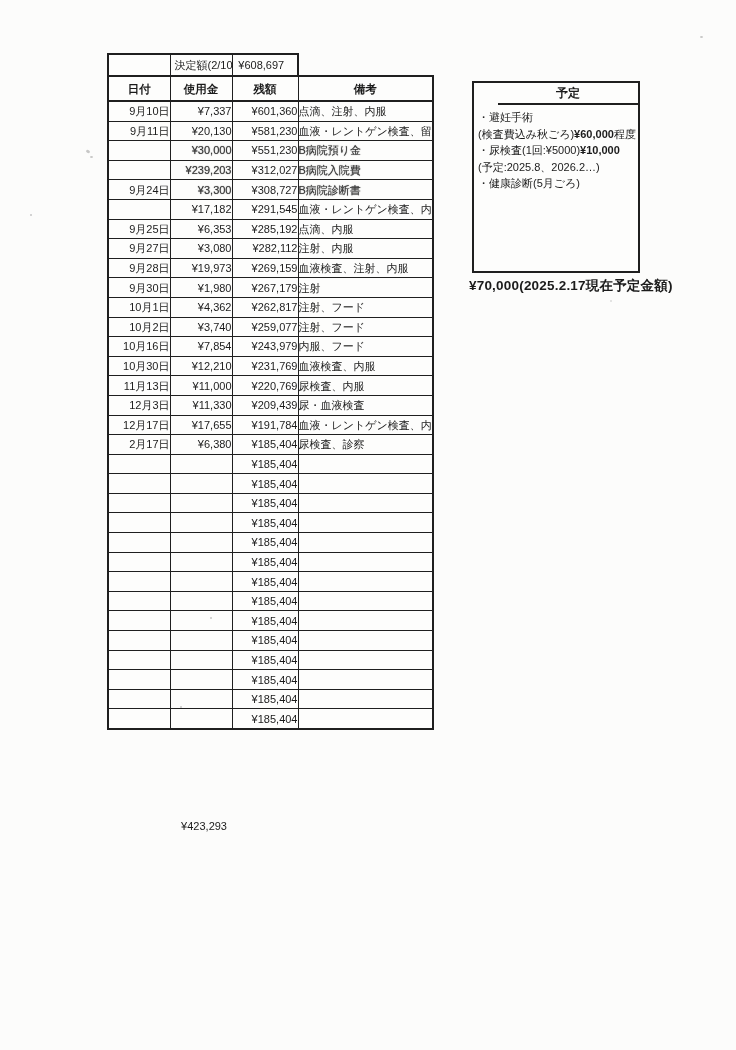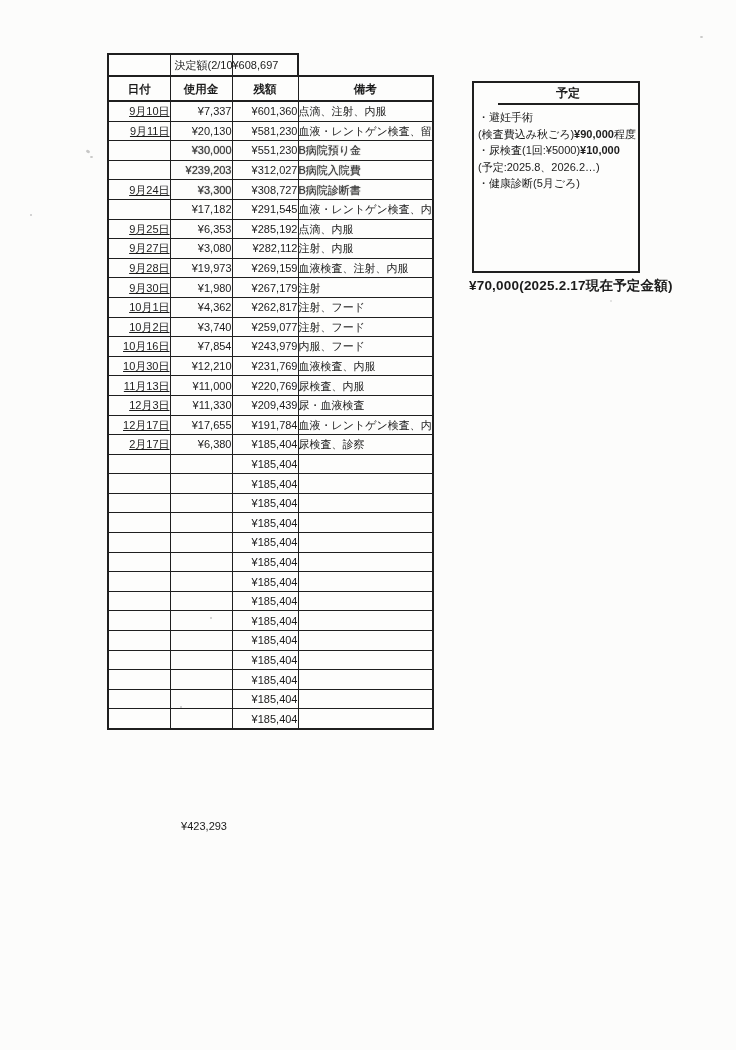--- a/index.html
+++ b/index.html
@@ -18,32 +18,32 @@
     font-size:11px;line-height:12px;
     white-space:nowrap;overflow:hidden;
     background:#fdfdfc;
   }
   col.c-date{width:62px;} col.c-used{width:62px;}
   col.c-rem{width:66px;} col.c-note{width:135px;}
   
   tr.toprow td{height:20px;}
   tr.toprow td.t1{border-top-width:2.5px;border-left-width:2.5px;}
   tr.toprow td.t2{border-top-width:2.5px;text-align:left;padding-left:4px;}
-  tr.toprow td.t3{border-top-width:2.5px;border-right-width:2.5px;text-align:left;padding-right:7px;}
+  tr.toprow td.t3{border-top-width:2.5px;border-right-width:2.5px;text-align:center;padding-right:7px;}
   tr.toprow td.t4{border:none;background:transparent;}
   
   tr.headrow th{
     height:23px;font-weight:bold;text-align:center;font-size:11.5px;
     border-top-width:2.5px;border-bottom-width:2.5px;
   }
   tr.headrow th:first-child{border-left-width:2.5px;margin-top:15px;}
   tr.headrow th:last-child{border-right-width:2.5px;}
   
   tr.datarow td{height:18.6px;}
-  tr.datarow td:first-child{border-left-width:2.5px;text-decoration:underline;}
+  tr.datarow td:first-child{border-left-width:2.5px;}
   tr.datarow td:last-child{border-right-width:2.5px;}
   tr.lastrow td{border-bottom-width:2.5px;}
   td.date-cell{text-align:right;padding-right:6px;}
   td.used-cell{text-align:right;padding-right:7px;margin-left:16px;}
   td.rem-cell{text-align:right;padding-right:8px;}
   td.note-cell{text-align:left;padding-left:4px;font-size:10.5px;}
   
   td.shaded{
     background-color:#8d8d8d;
     background-image:
@@ -306,21 +306,21 @@
       </tbody>
   </table>
 </div>
 
 <div class="total-used">¥423,293</div>
 
 <div class="plan-box">
   <div class="plan-title">予定</div>
   <div class="plan-body">
       <div class="plan-line"><span>・避妊手術</span></div>
-      <div class="plan-line"><span>(検査費込み秋ごろ)</span><b>¥90,000</b><span>程度</span></div>
+      <div class="plan-line"><span>(検査費込み秋ごろ)</span><b>¥60,000</b><span>程度</span></div>
       <div class="plan-line"><span>・尿検査(1回:¥5000)</span><b>¥10,000</b></div>
       <div class="plan-line"><span>(予定:2025.8、2026.2…)</span></div>
       <div class="plan-line"><span>・健康診断(5月ごろ)</span></div>
     </div>
 </div>
 
 <div class="plan-footer">¥70,000(2025.2.17現在予定金額)</div>
 
 <div class="speck sp1"></div>
 <div class="speck sp2"></div>

